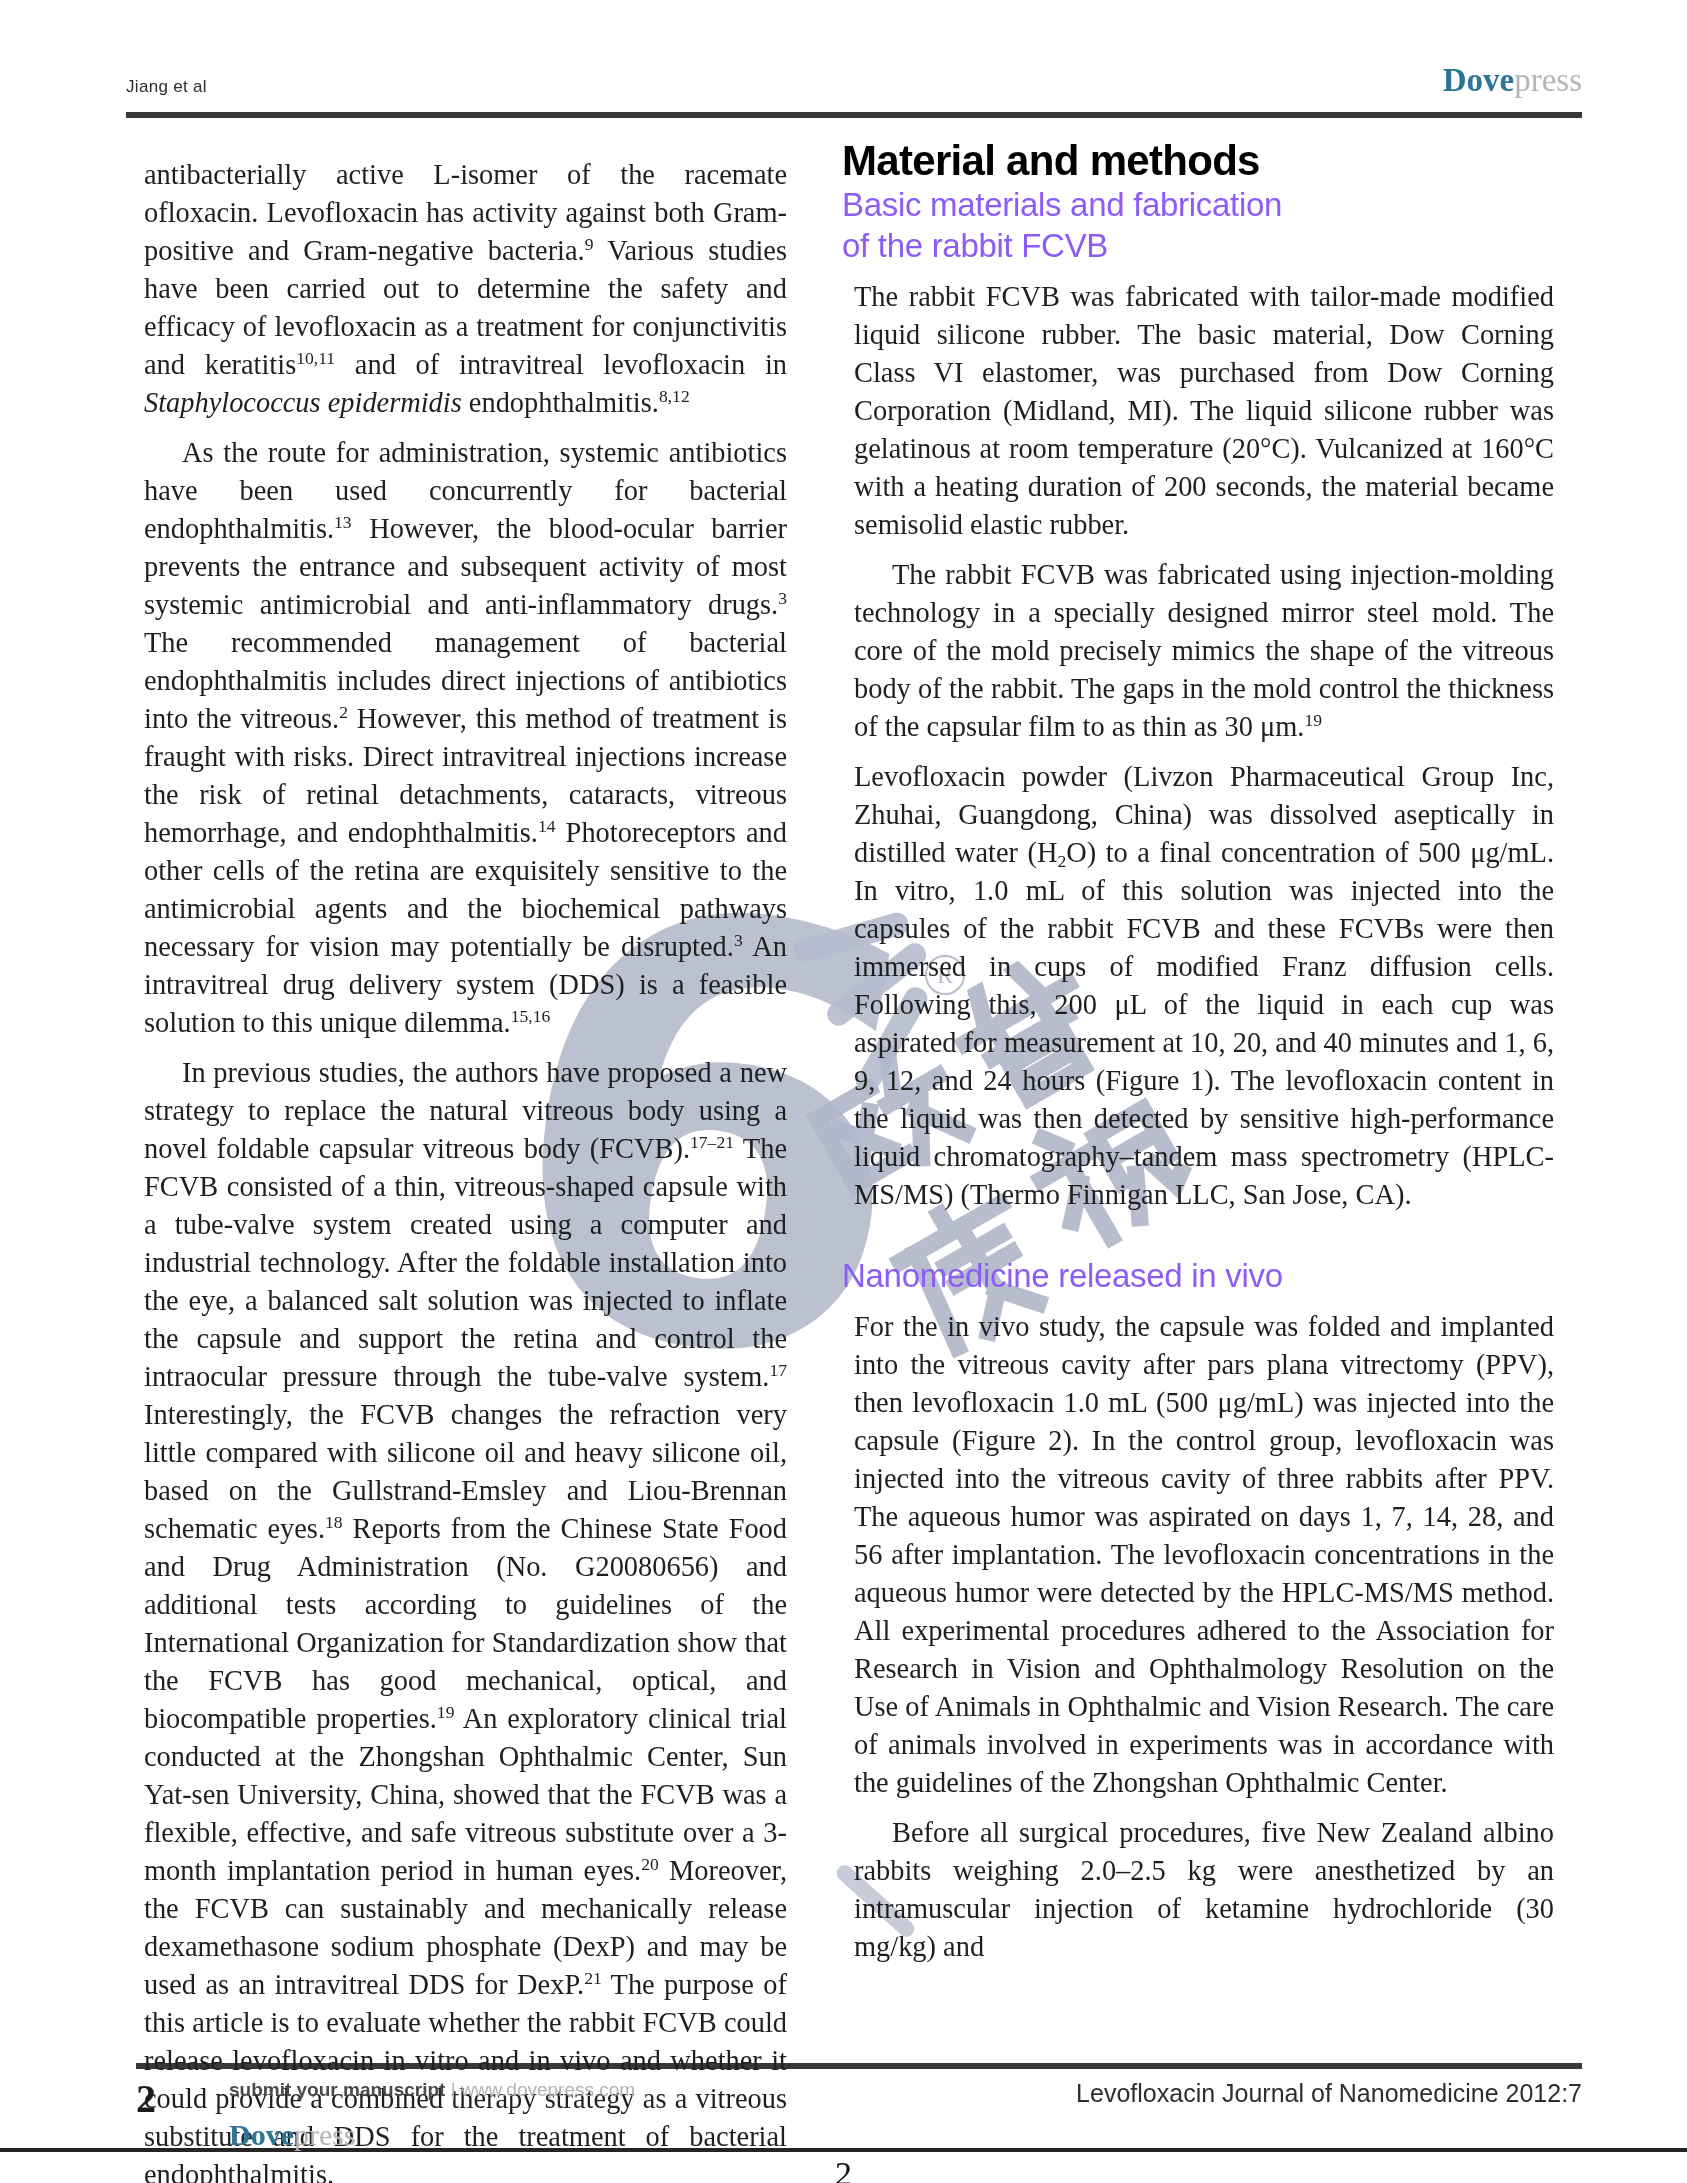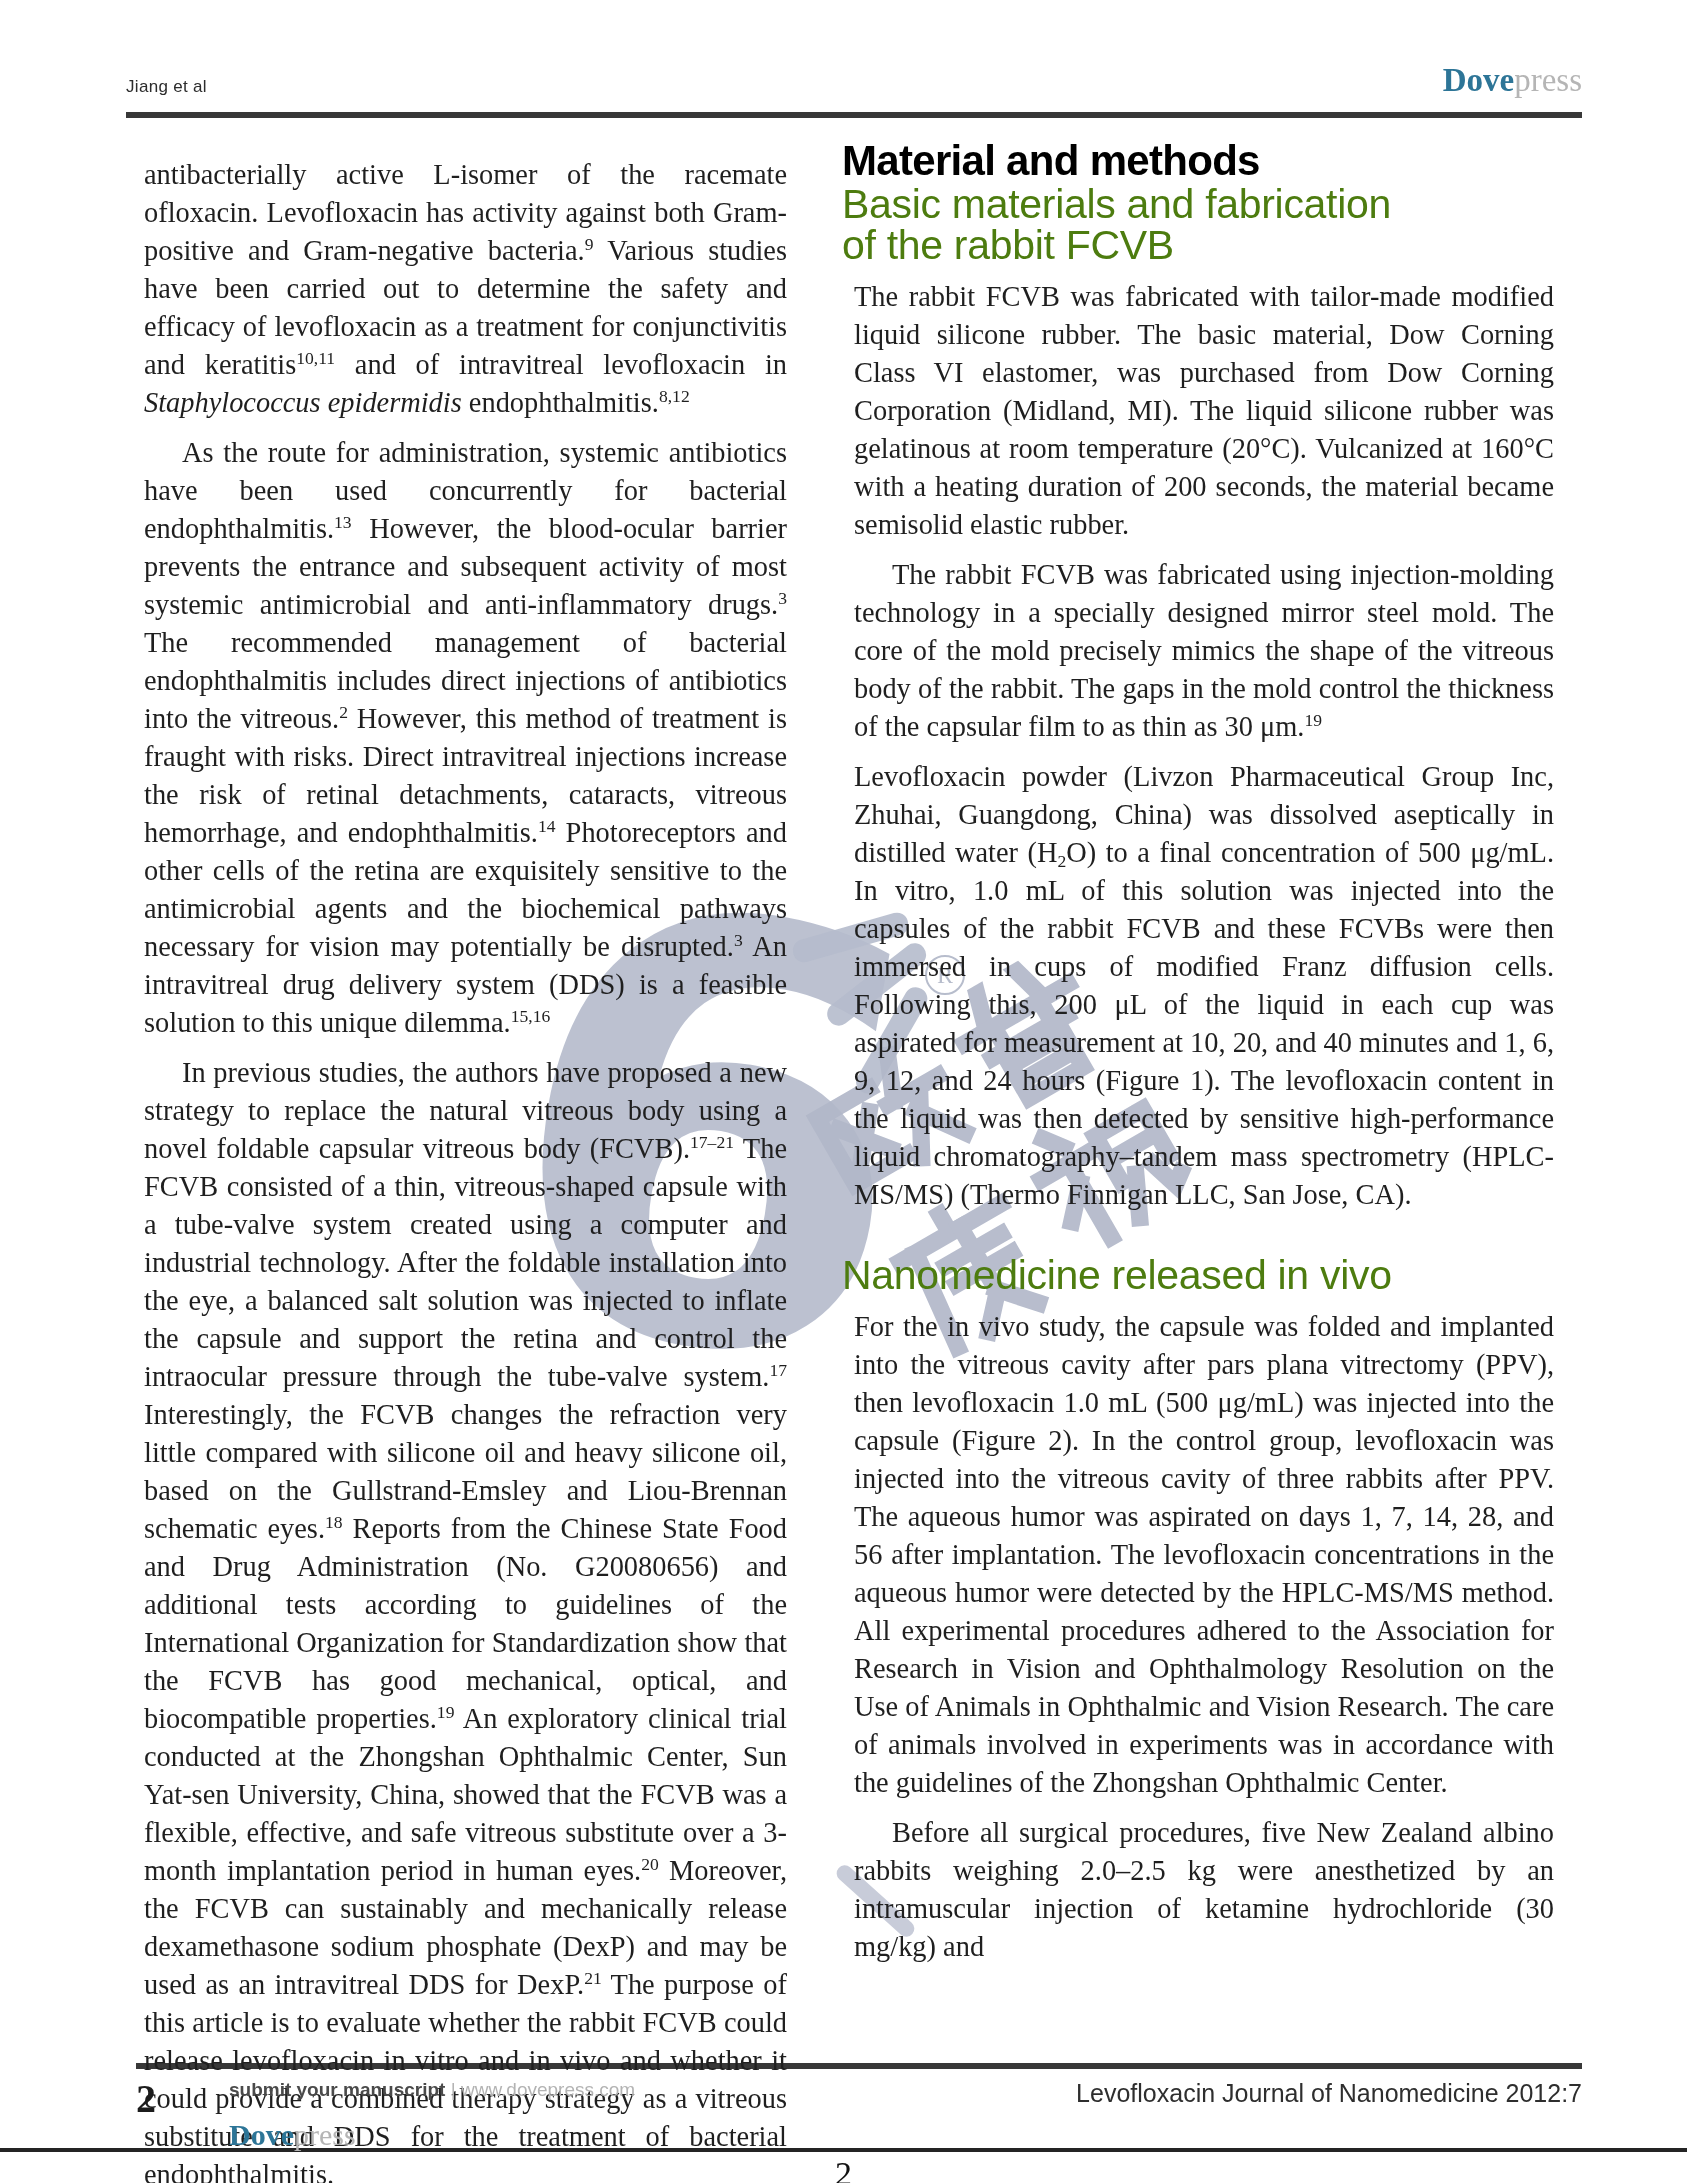--- a/index.html
+++ b/index.html
@@ -74,22 +74,22 @@
   .sub  { font-size:62%; position:relative; top:0.28em;  line-height:0; }
   .ital { font-style:italic; }
 
   .h1 {
     font-family:"Liberation Sans", sans-serif;
     font-weight:700; font-size:42px; line-height:41px;
     color:#000000; letter-spacing:-0.7px; margin:0 0 2.6px 0;
   }
   .h2 {
     font-family:"Liberation Sans", sans-serif;
-    font-weight:400; font-size:41px; line-height:41px;
-    color:#4d7c0f; letter-spacing:-0.3px; margin:0 0 8px 0;
+    font-weight:400; font-size:33px; line-height:41px;
+    color:#8b5cf6; letter-spacing:-0.3px; margin:0 0 8px 0;
   }
   .h2.section { margin-top:41px; }
 
   
   .footer-rule {
     position:absolute; top:2063px; left:136px; width:1446px; height:6px;
     background:#383838;
   }
   .footer { position:absolute; top:2079px; left:136px; width:1446px; z-index:1; }
   .footer-row { display:flex; align-items:flex-start; }

